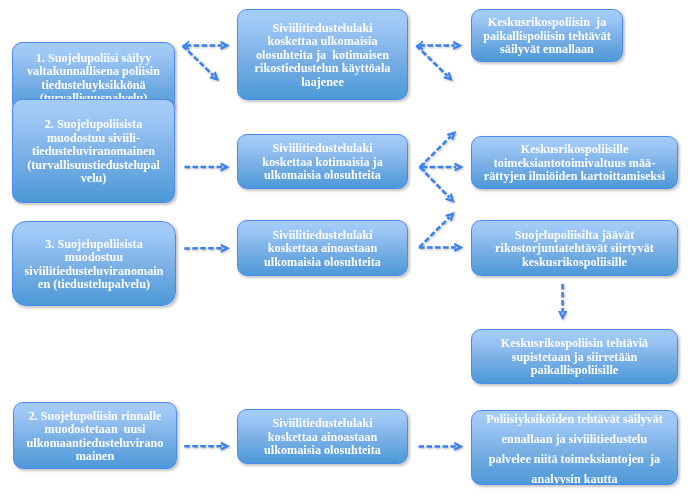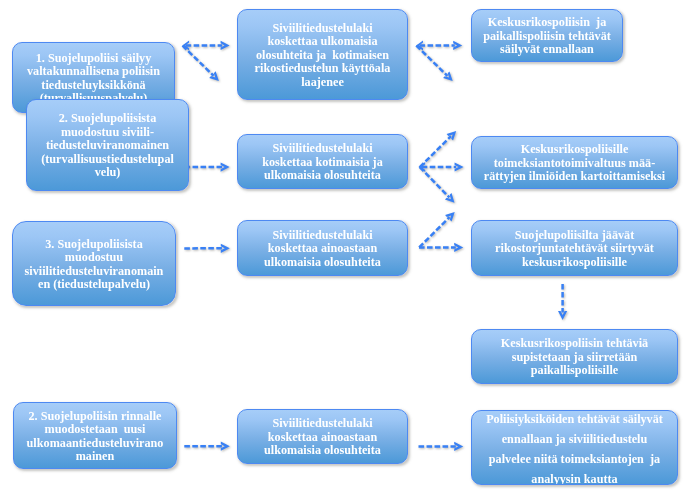--- a/index.html
+++ b/index.html
@@ -87,21 +87,21 @@
       </g>
     </svg>
 
   <div class="node" id="n-opt1" style="left:12px;top:9px;width:163px;height:71px;font-size:12.2px;line-height:13.5px;margin-top:33px;">
     <span class="txt">1. Suojelupoliisi säilyy
 valtakunnallisena poliisin
 tiedusteluyksikkönä
 (turvallisuuspalvelu)</span>
   </div>
 
-  <div class="node" id="n-opt2" style="left:12px;top:99px;width:163px;height:92px;font-size:12.2px;line-height:13.5px;margin-left:14px;">
+  <div class="node" id="n-opt2" style="left:12px;top:99px;width:163px;height:104px;font-size:12.2px;line-height:13.5px;">
     <span class="txt">2. Suojelupoliisista
 muodostuu siviili-
 tiedusteluviranomainen
 (turvallisuustiedustelupal
 velu)</span>
   </div>
 
   <div class="node" id="n-opt3" style="left:12px;top:221px;width:164px;height:85px;font-size:12.2px;line-height:13.5px;border-radius:14px;">
     <span class="txt">3. Suojelupoliisista
 muodostuu

